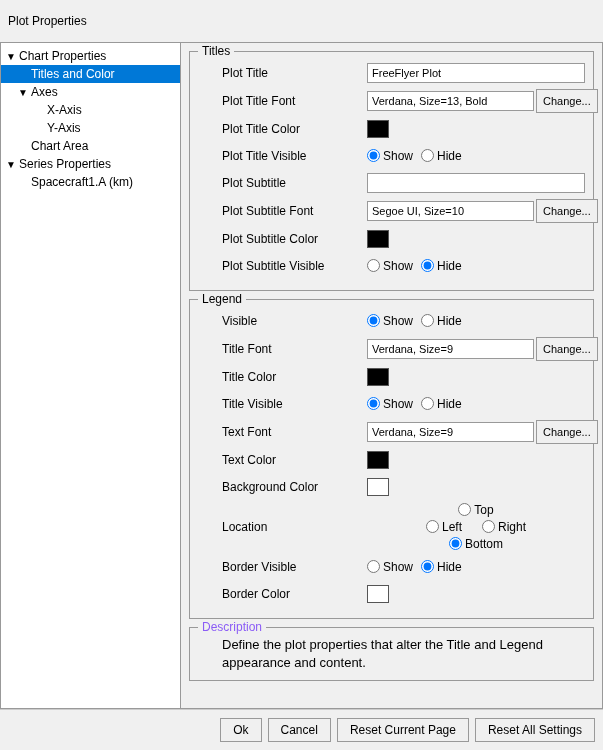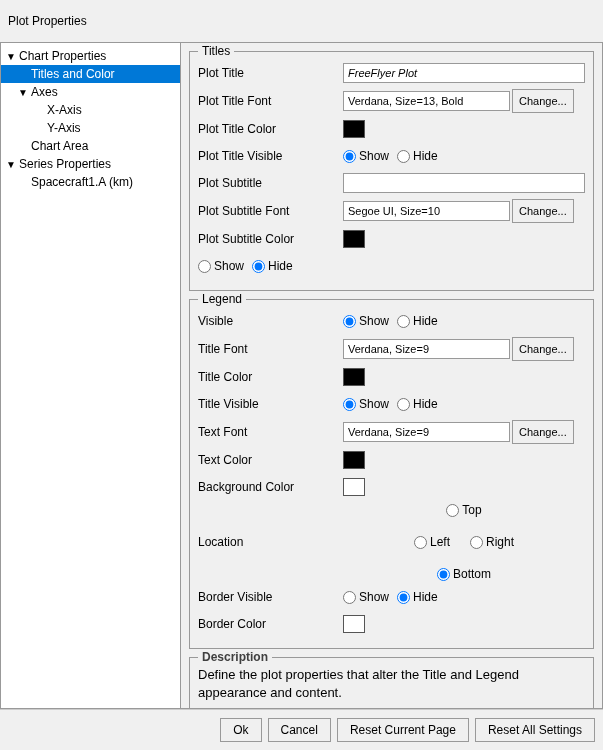--- a/index.html
+++ b/index.html
@@ -70,20 +70,21 @@
       border: 1px solid #999;
       overflow-y: auto;
       background: #f0f0f0;
       padding: 0;
     }
     .section-group {
       border: 1px solid #999;
       margin: 8px;
       background: #f0f0f0;
       position: relative;
+      padding-left: 24px;
     }
     .section-label {
       position: absolute;
       top: -8px;
       left: 8px;
       background: #f0f0f0;
       padding: 0 4px;
       font-size: 12px;
     }
     .section-content {
@@ -112,21 +113,20 @@
       background: #fff;
       font-size: 11px;
       padding: 1px 4px;
       font-family: inherit;
     }
     .text-input-wide {
       width: 167px;
     }
     .text-input-full {
       flex: 1;
-      font-style: italic;
     }
     .change-btn {
       height: 24px;
       padding: 0 6px;
       font-size: 11px;
       border: 1px solid #999;
       background: #f0f0f0;
       cursor: pointer;
       margin-left: 2px;
       font-family: inherit;
@@ -139,33 +139,33 @@
       cursor: pointer;
       flex-shrink: 0;
     }
     .radio-group {
       display: flex;
       align-items: center;
       gap: 8px;
     }
     .radio-item {
       display: flex;
-      align-items: flex-end;
+      align-items: flex-start;
       gap: 3px;
       cursor: pointer;
     }
     input[type="radio"] {
       margin: 0;
       cursor: pointer;
     }
     .location-grid {
       display: flex;
       flex-direction: column;
       align-items: center;
-      gap: 18px;
+      gap: 3px;
       flex: 1;
     }
     .location-row {
       display: flex;
       align-items: center;
       gap: 20px;
       justify-content: center;
     }
     
     .bottom-bar {
@@ -299,20 +299,21 @@
           </div>
 
           <div class="form-row">
             <div class="form-label">Plot Subtitle Color</div>
             <div class="form-control">
               <div class="color-swatch" style="background:#000000;"></div>
             </div>
           </div>
 
           <div class="form-row">
+            <div class="form-label">Plot Subtitle Visible</div>
             <div class="form-control radio-group">
               <label class="radio-item">
                 <input type="radio" name="plot-subtitle-visible" style=""> Show
               </label>
               <label class="radio-item">
                 <input type="radio" name="plot-subtitle-visible" checked="" style=""> Hide
               </label>
             </div>
           </div>
 
@@ -427,21 +428,21 @@
             <div class="form-label">Border Color</div>
             <div class="form-control">
               <div class="color-swatch" style="background:#ffffff;"></div>
             </div>
           </div>
 
         </div>
       </div>
 
       <div class="section-group">
-        <span class="section-label" style="color:#404040;font-weight:bold;">Description</span>
+        <span class="section-label" style="color:#8b5cf6;">Description</span>
         <div class="description-box">Define the plot properties that alter the Title and Legend appearance and content.</div>
       </div>
 
     </div>
   </div>
 
   <div class="bottom-bar">
     <button class="bottom-btn">Ok</button>
     <button class="bottom-btn">Cancel</button>
     <button class="bottom-btn">Reset Current Page</button>

